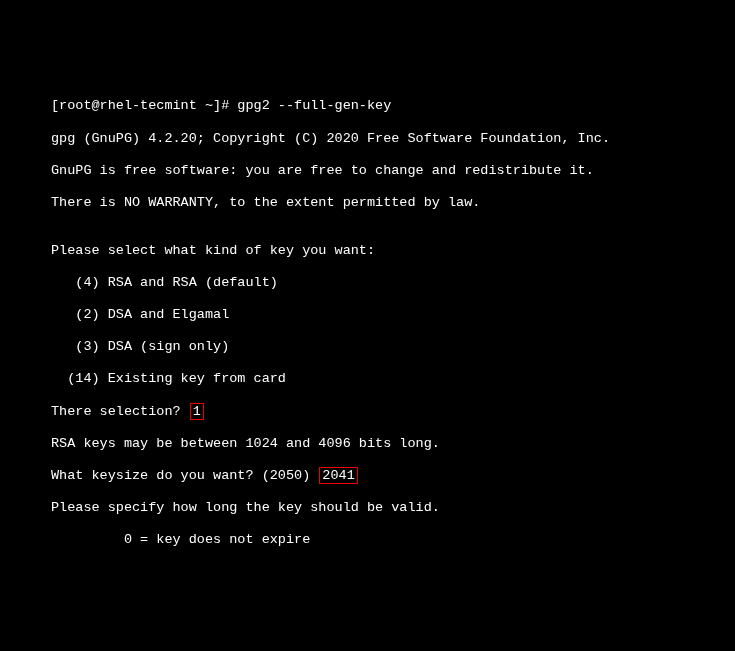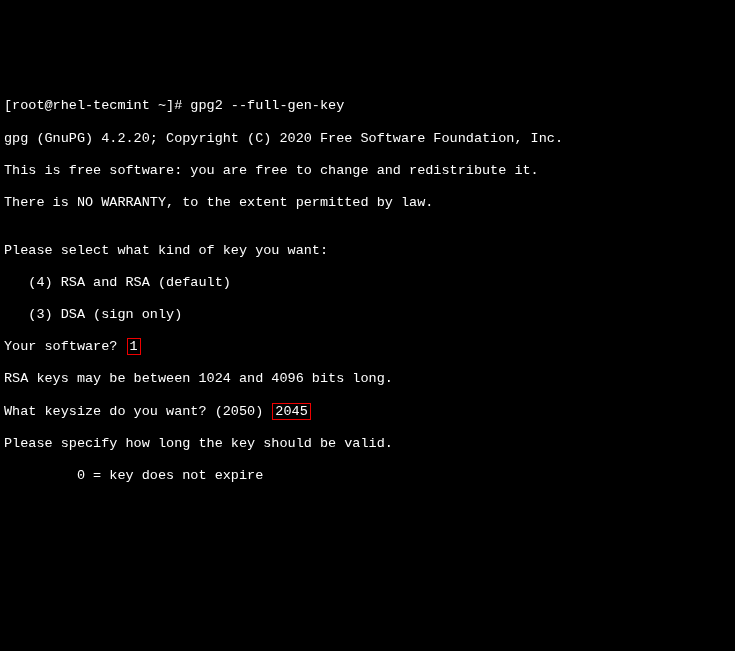--- a/index.html
+++ b/index.html
@@ -16,39 +16,41 @@
     overflow: hidden;
   }
   .term {
     padding: 2px 4px 4px 4px;
   }
   .hl {
     border: 1px solid #e00;
     padding: 0 2px;
     margin: 0 1px;
   }
-  .ln { display: block; }
+  .ln { display: block; margin-left: 47px; }
 </style>
 </head>
 <body>
 
 
 
 <div class="term">
 <span class="ln"><span>[root@rhel-tecmint ~]# </span><span>gpg2 --full-gen-key</span></span>
 <span class="ln">gpg (GnuPG) 4.2.20; Copyright (C) 2020 Free Software Foundation, Inc.</span>
-<span class="ln">This is free software: you are free to change and redistribute it.</span>
+<span class="ln">GnuPG is free software: you are free to change and redistribute it.</span>
 <span class="ln">There is NO WARRANTY, to the extent permitted by law.</span>
 <span class="ln"></span>
 <span class="ln">Please select what kind of key you want:</span>
 <span class="ln">   (4) RSA and RSA (default)</span>
+<span class="ln">   (2) DSA and Elgamal</span>
 <span class="ln">   (3) DSA (sign only)</span>
-<span class="ln"><span>Your software? </span><span class="hl">1</span></span>
+<span class="ln">  (14) Existing key from card</span>
+<span class="ln"><span>There selection? </span><span class="hl">1</span></span>
 <span class="ln">RSA keys may be between 1024 and 4096 bits long.</span>
-<span class="ln"><span>What keysize do you want? (2050) </span><span class="hl">2045</span></span>
+<span class="ln"><span>What keysize do you want? (2050) </span><span class="hl">2041</span></span>
 <span class="ln">Please specify how long the key should be valid.</span>
 <span class="ln">         0 = key does not expire</span>
 
 
 
 
 
 
 <span class="ln"></span>
 

